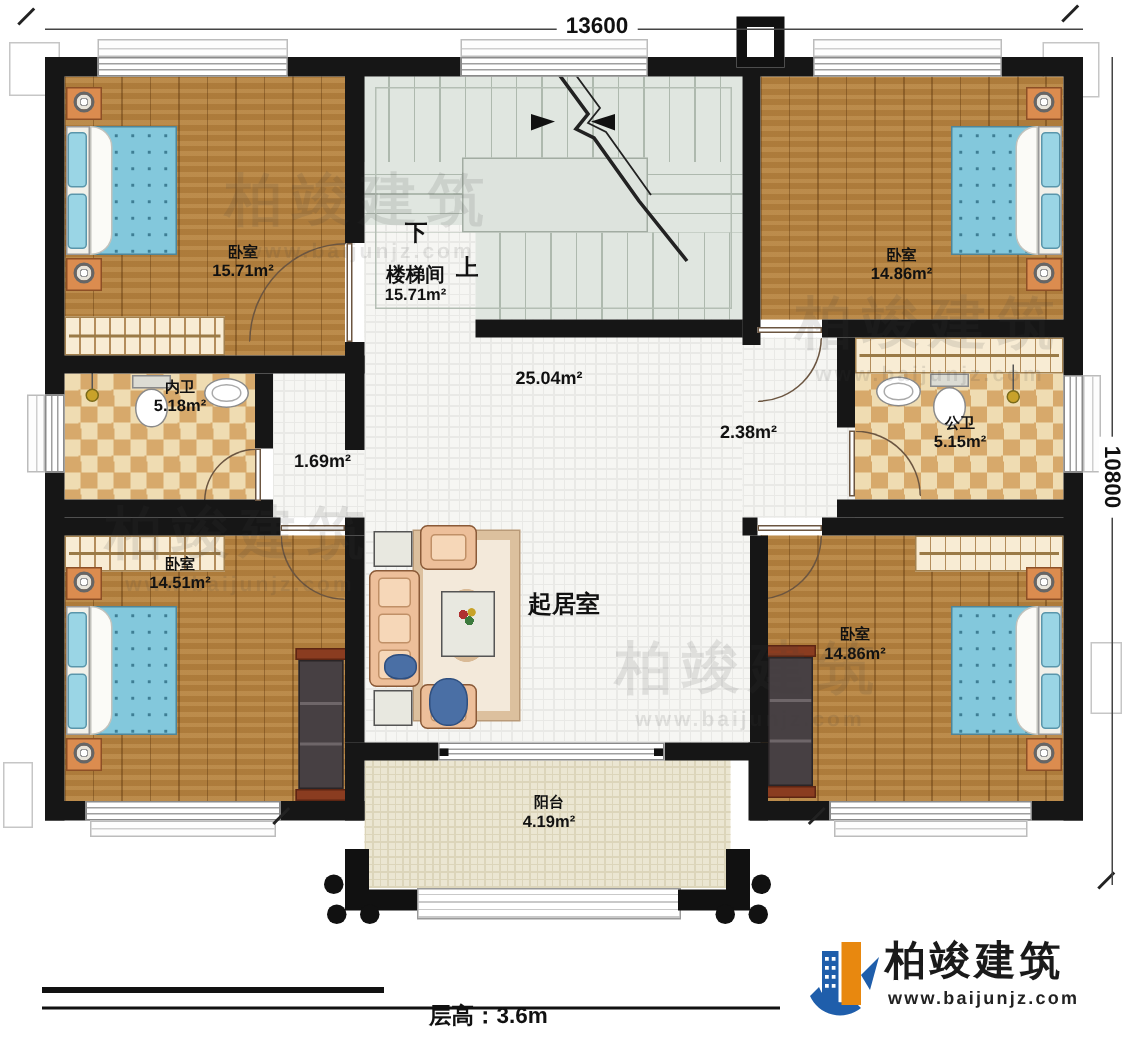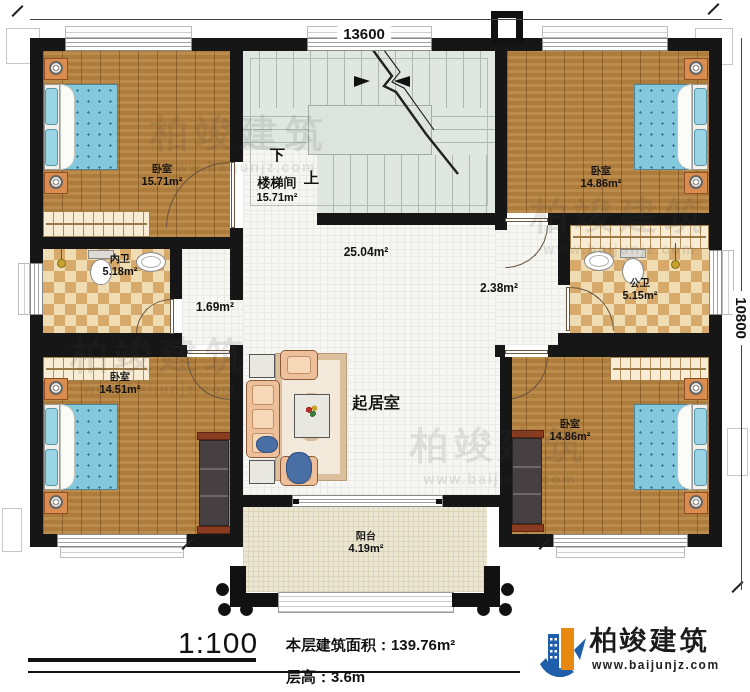--- a/index.html
+++ b/index.html
@@ -120,21 +120,21 @@
   <div class="eaves" style="left:695px;top:28px;width:38px;height:37px;"></div>
   <div class="eaves" style="left:727px;top:428px;width:21px;height:48px;"></div>
   <div class="eaves" style="left:2px;top:508px;width:20px;height:44px;"></div>
   <div class="tick" style="left:10px;top:10px;"></div>
   <div class="tick" style="left:706px;top:8px;"></div>
   <div class="tick" style="left:730px;top:586px;"></div>
   <div class="tick" style="left:180px;top:543px;"></div>
   <div class="tick" style="left:537px;top:543px;"></div>
 
   <div class="dim-line" style="left:30px;top:19px;width:692px;height:1px;"></div>
-  <div class="dim-lab" style="left:364px;top:9px;transform:translateX(-50%);margin-top:16px;">13600</div>
+  <div class="dim-lab" style="left:398px;top:9px;transform:translateX(-50%);">13600</div>
 
   <div class="dim-line" style="left:741px;top:38px;width:1px;height:552px;"></div>
   <div class="dim-lab" style="left:741px;top:318px;transform:translate(-50%,-50%) rotate(90deg);">10800</div>
 
   <div class="wood" style="left:43px;top:51px;width:187px;height:186px;"></div>
   <div class="stairf" style="left:243px;top:51px;width:252px;height:162px;"></div>
   <div class="wood" style="left:507px;top:51px;width:202px;height:162px;"></div>
   <div class="tile" style="left:43px;top:249px;width:127px;height:84px;"></div>
   <div class="mosaic" style="left:182px;top:249px;width:61px;height:96px;"></div>
   <div class="mosaic" style="left:243px;top:150px;width:74px;height:75px;"></div>
@@ -387,24 +387,20 @@
     <div class="l1">柏竣建筑</div>
       <div class="l2">www.baijunjz.com</div>
   </div>
   <div class="wm" style="left:30px;top:330px;width:260px;">
     <div class="l1">柏竣建筑</div>
       <div class="l2">www.baijunjz.com</div>
   </div>
 
   <div class="tb-rule" style="left:28px;top:658px;width:228px;height:4px;"></div>
   <div class="tb-rule" style="left:28px;top:671px;width:492px;height:2px;"></div>
-  <div class="tb-scale" style="left:178px;top:626px;">1:100</div>
-  <div class="tb-line" style="left:286px;top:636px;">
-    <span>本层建筑面积：</span><span>139.76m²</span>
-  </div>
   <div class="tb-line" style="left:286px;top:668px;">
     <span>层高：</span><span>3.6m</span>
   </div>
   <div class="logo" style="left:534px;top:620px;width:210px;height:64px;">
     <svg width="52" height="60" viewBox="0 0 52 60" style="position:absolute;left:0;top:0;">
       <path d="M6,44 A22,22 0 0 0 40,52 L34,46 A15,15 0 0 1 12,38 Z" fill="#1f5eab"></path>
       <path d="M46,16 A22,22 0 0 0 12,8 L18,14 A15,15 0 0 1 40,22 Z" fill="#1f5eab" opacity="0"></path>
       <rect x="14" y="14" width="11" height="36" fill="#1f5eab"></rect>
       <rect x="27" y="8" width="13" height="42" fill="#e8880f"></rect>
       <rect x="16" y="18" width="2.5" height="2.5" fill="#fff"></rect>

